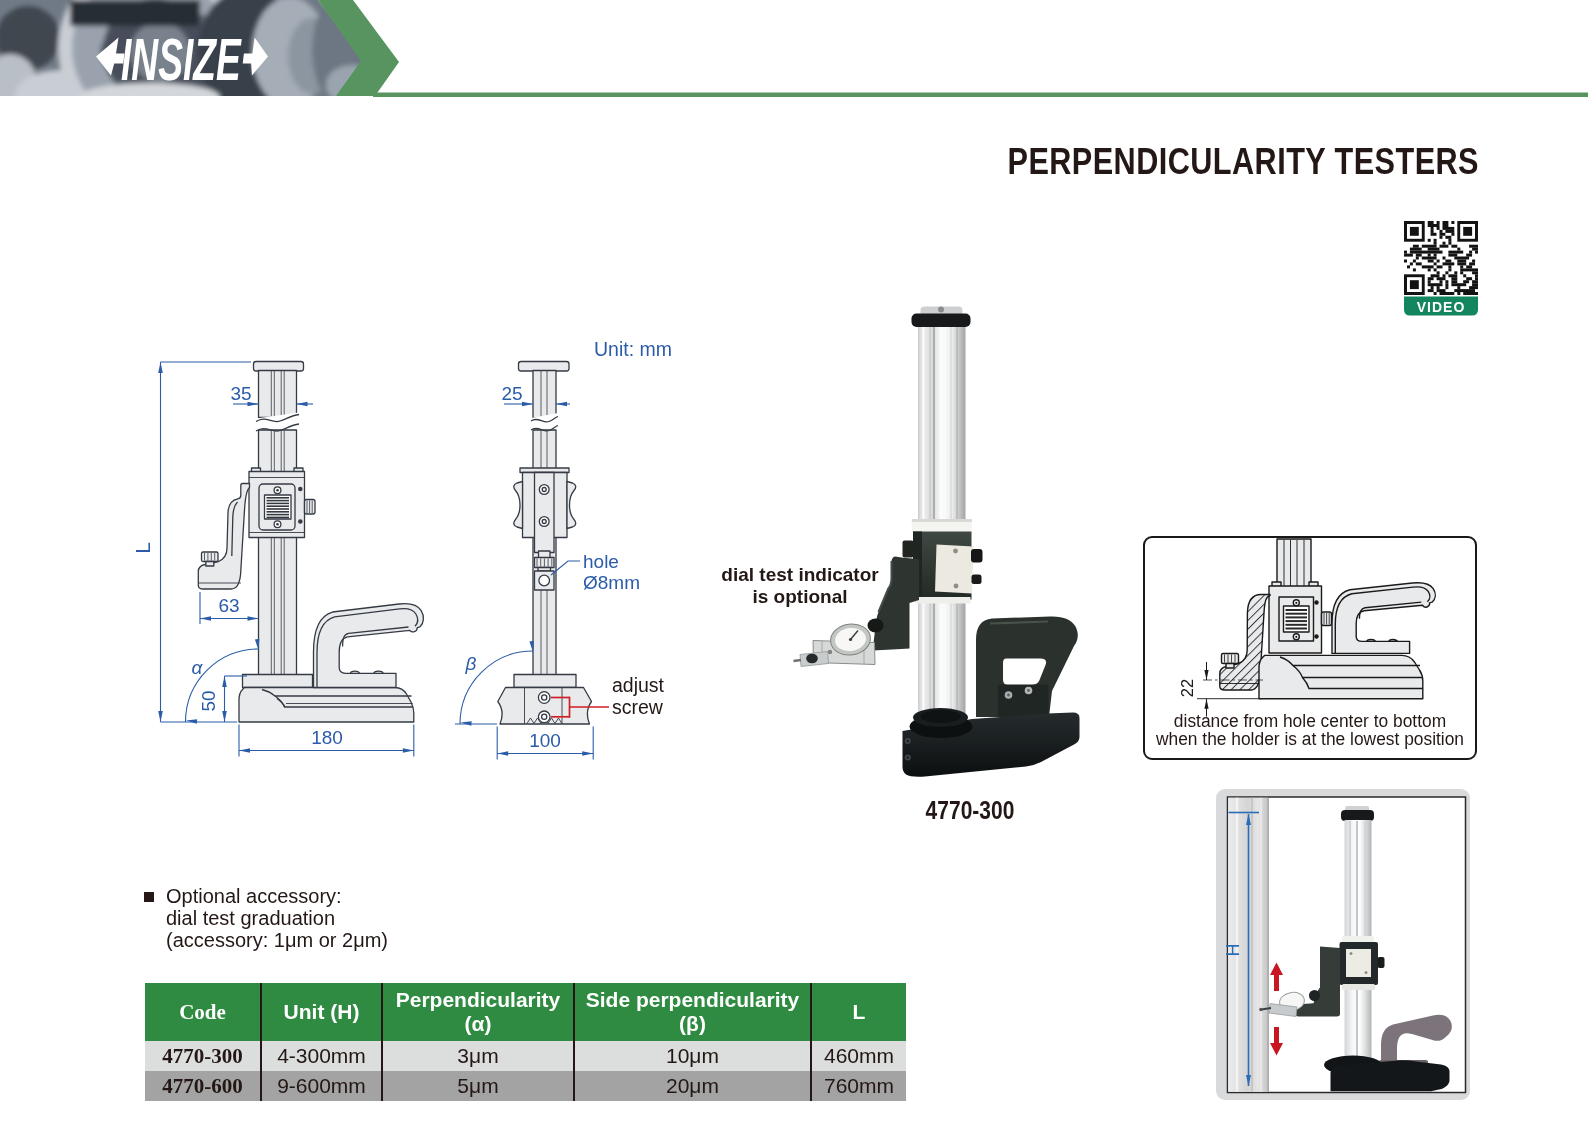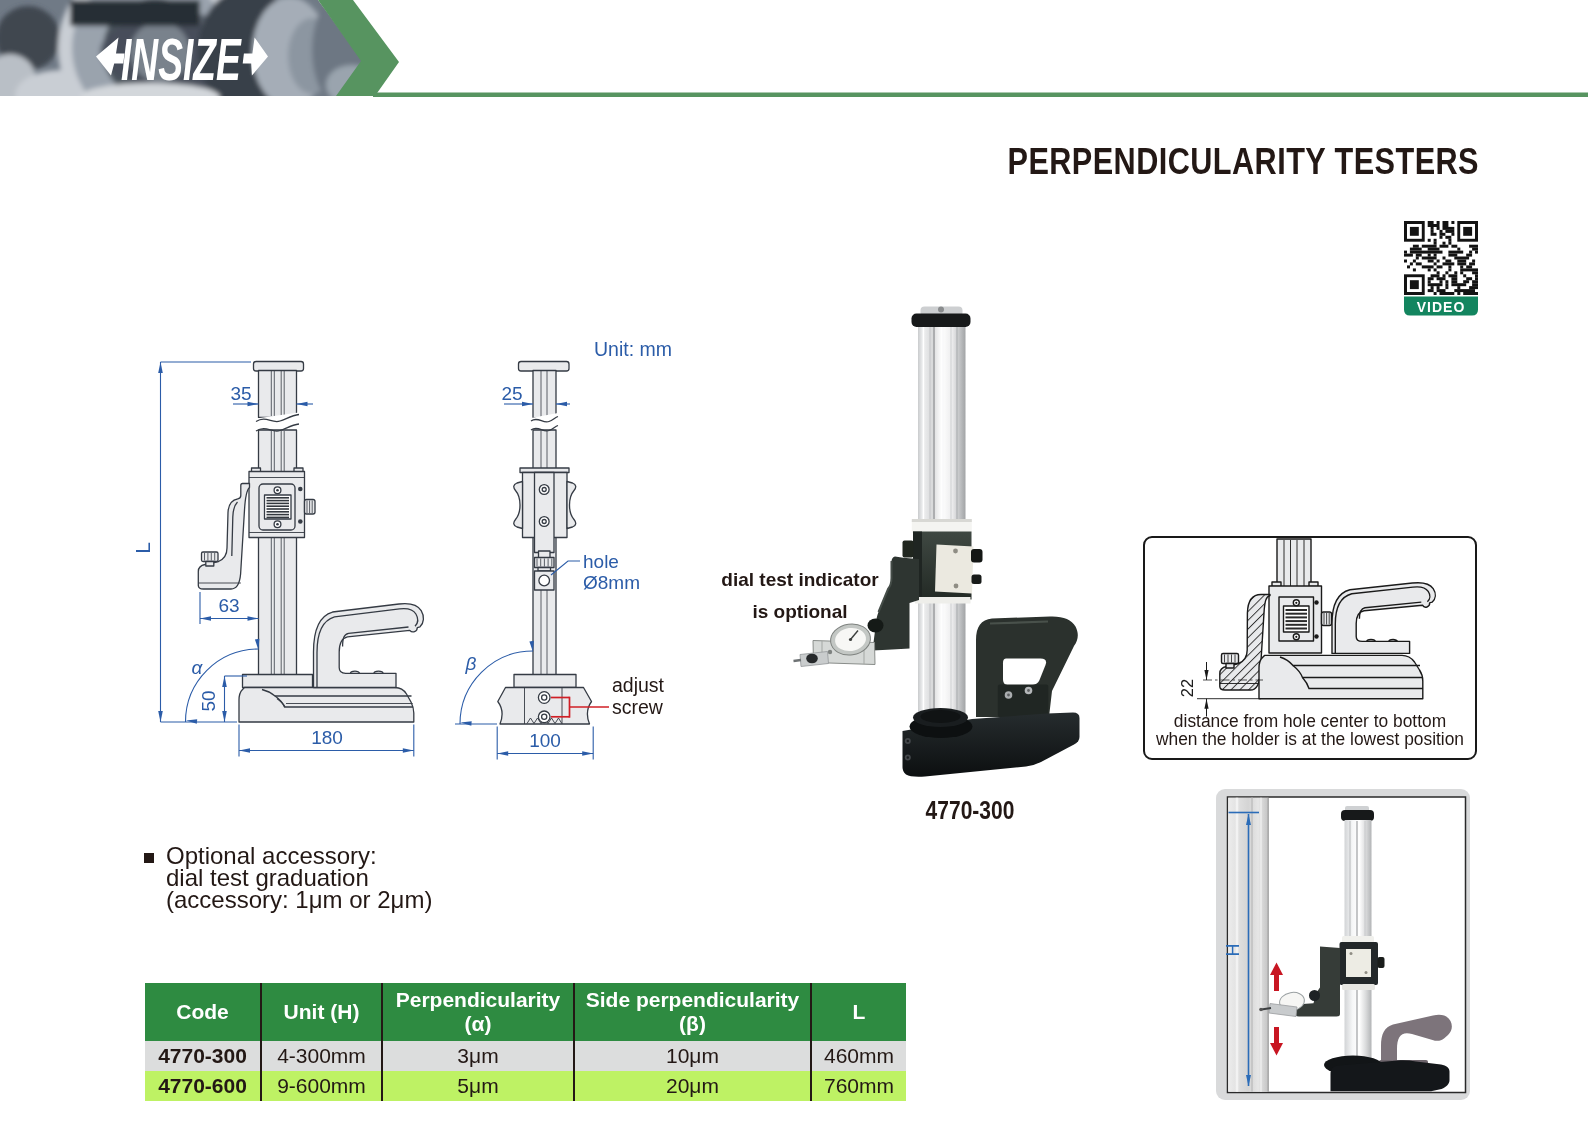--- a/index.html
+++ b/index.html
@@ -1,30 +1,30 @@
 <!DOCTYPE html>
 <html><head>
 <meta charset="utf-8">
 <style>
 * { margin:0; padding:0; box-sizing:border-box; }
 body { width:1588px; height:1122px; background:#ffffff; font-family:"Liberation Sans", sans-serif; position:relative; overflow:hidden; }
 .abs { position:absolute; }
 #title { left:0; top:141px; width:1479px; text-align:right; font-size:36px; font-weight:bold; color:#231815; transform:scaleX(0.852); transform-origin:right center; letter-spacing:0.5px;}
-#optblock { left:144px; top:845px; color:#231815; font-size:24px; line-height:22px; }
+#optblock { left:144px; top:885px; color:#231815; font-size:20px; line-height:22px; }
 #optblock .sq { display:inline-block; width:10px; height:10px; background:#231815; margin-right:12px; vertical-align:1px;}
-#dialtxt { left:700px; top:564px; width:200px; text-align:center; font-weight:bold; color:#231815; font-size:19px; line-height:32px;}
+#dialtxt { left:700px; top:564px; width:200px; text-align:center; font-weight:bold; color:#231815; font-size:19px; line-height:22px;}
 #lbl4770 { left:870px; top:796px; width:200px; text-align:center; font-weight:bold; color:#231815; font-size:25px; transform:scaleX(0.84); }
 
 #tbl { left:145px; top:983px; width:761px; border-collapse:collapse; table-layout:fixed; font-size:21px; color:#231815;}
 #tbl th { background:#2e8b41; color:#ffffff; font-weight:bold; height:58px; line-height:24px; }
 #tbl td { text-align:center; height:30px; }
 #tbl tr.r1 td { background:#dcdddd; }
-#tbl tr.r2 td { background:#bef264; }
+#tbl tr.r2 td { background:#a3a3a3; }
 #tbl td, #tbl th { border-left:2px solid #231815; padding:0; }
-#tbl td:first-child, #tbl th:first-child { border-left:none; }
+#tbl td:first-child, #tbl th:first-child { border-left:none;font-family:Liberation Serif, serif; }
 #tbl td.code { font-weight:bold; }
 
 #box1 { left:1143px; top:536px; width:334px; height:224px; border:2px solid #191919; border-radius:9px; }
 #box1cap { left:1143px; top:712px; width:334px; text-align:center; color:#231815; font-size:18px; line-height:18px; transform:scaleX(0.965); }
 </style>
 </head>
 <body>
 
 <svg class="abs" style="left:0;top:0" width="1588" height="100" viewBox="0 0 1588 100">
   <defs>

